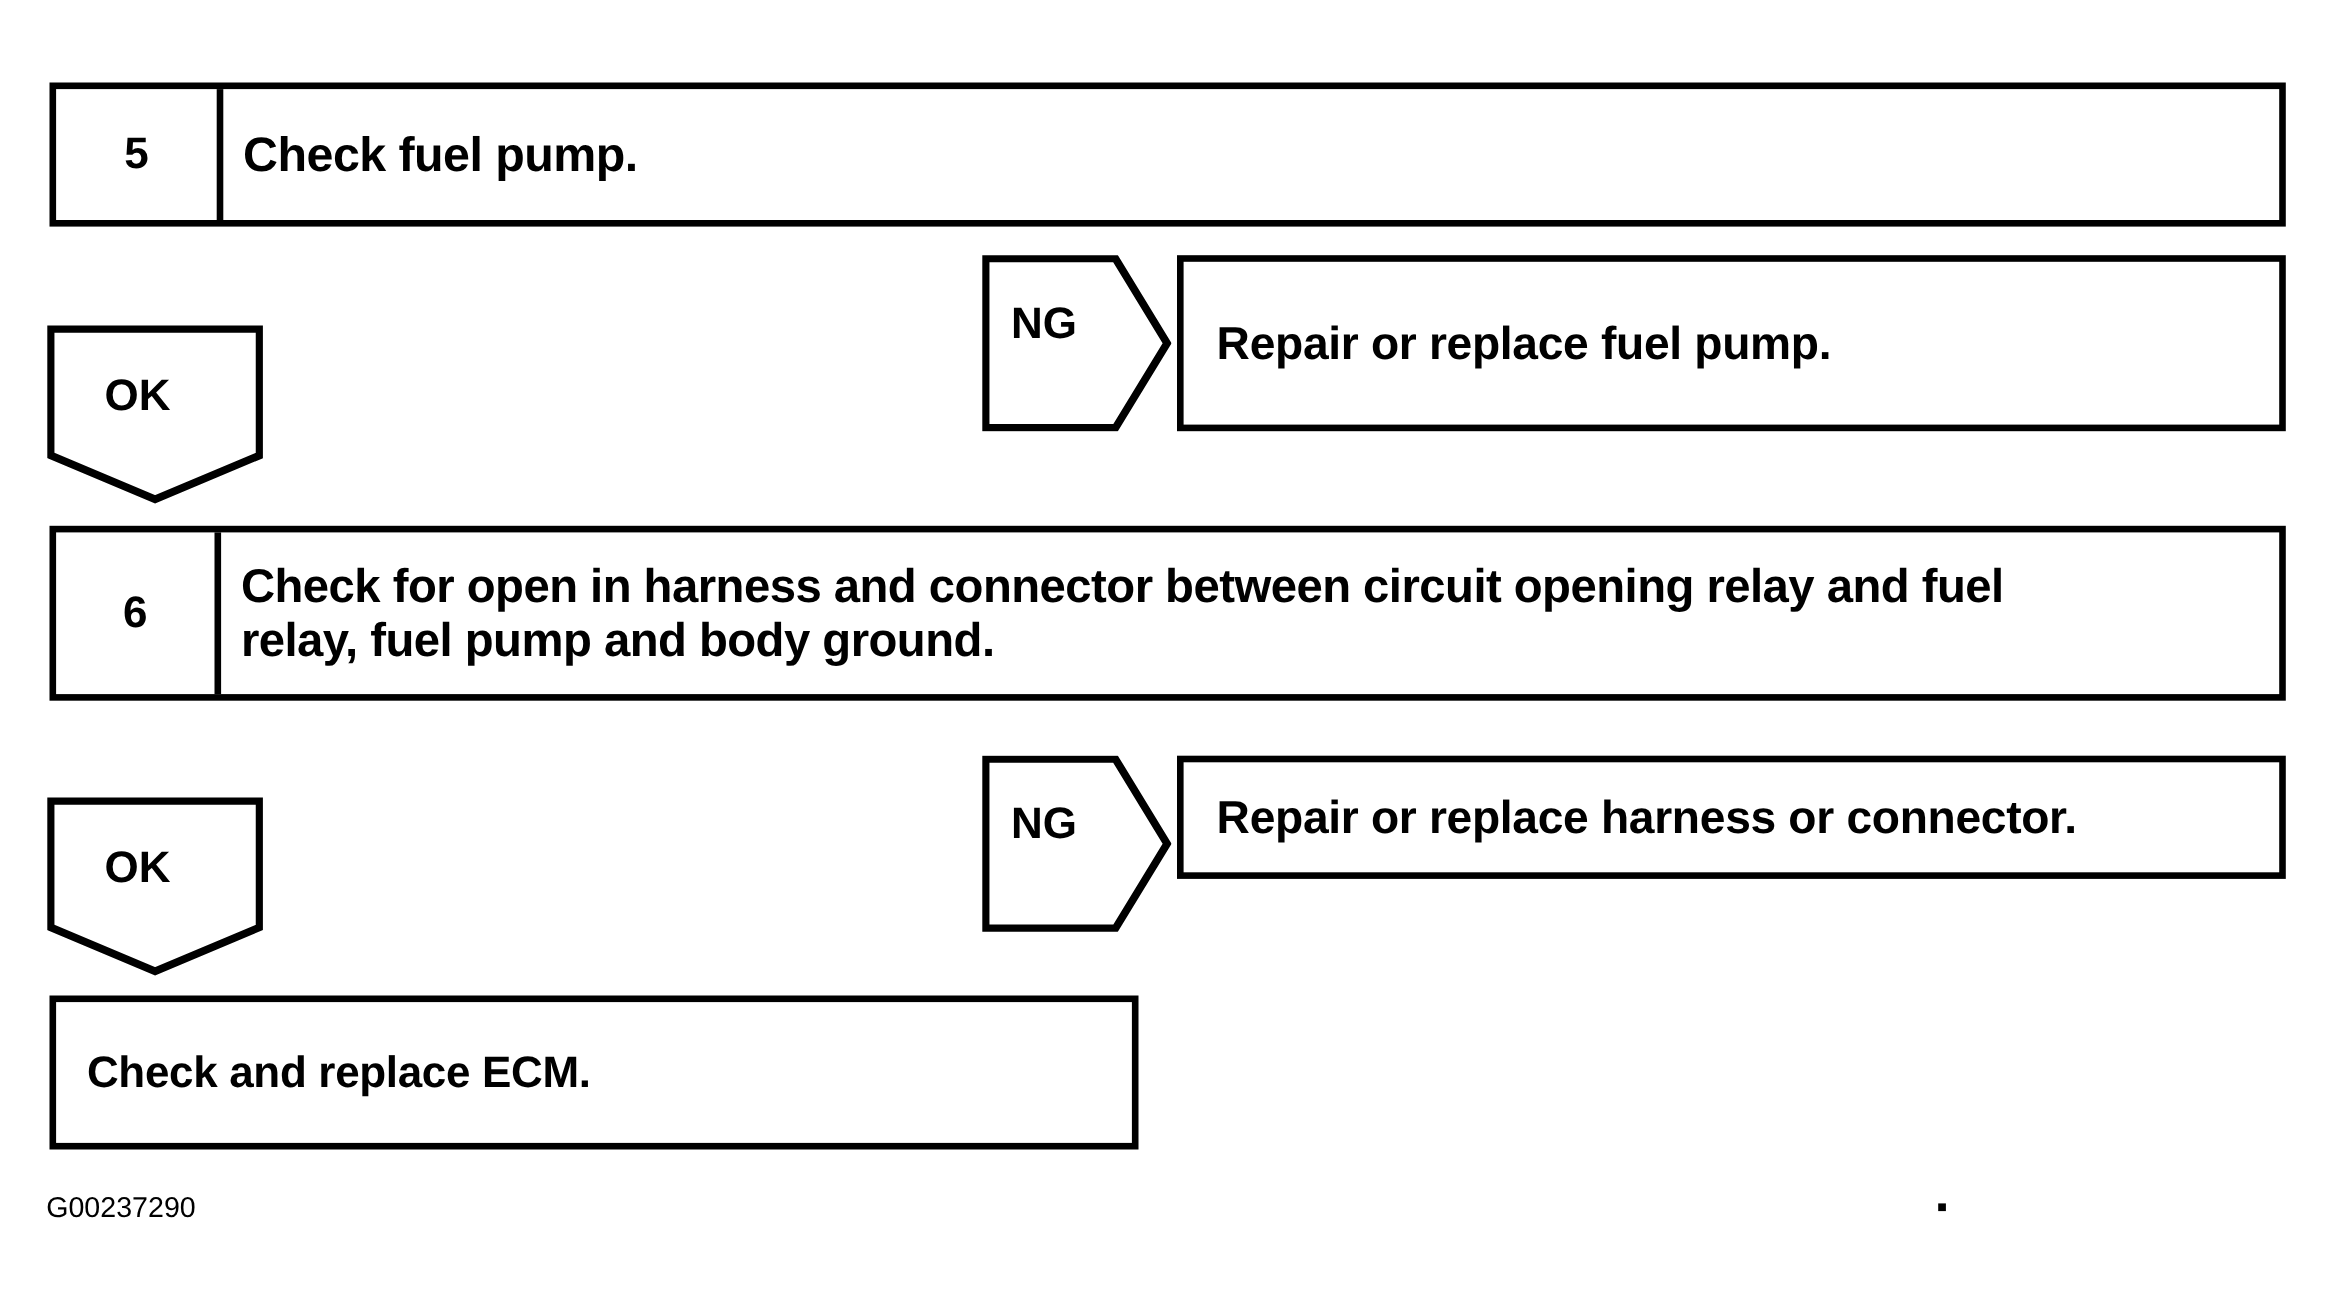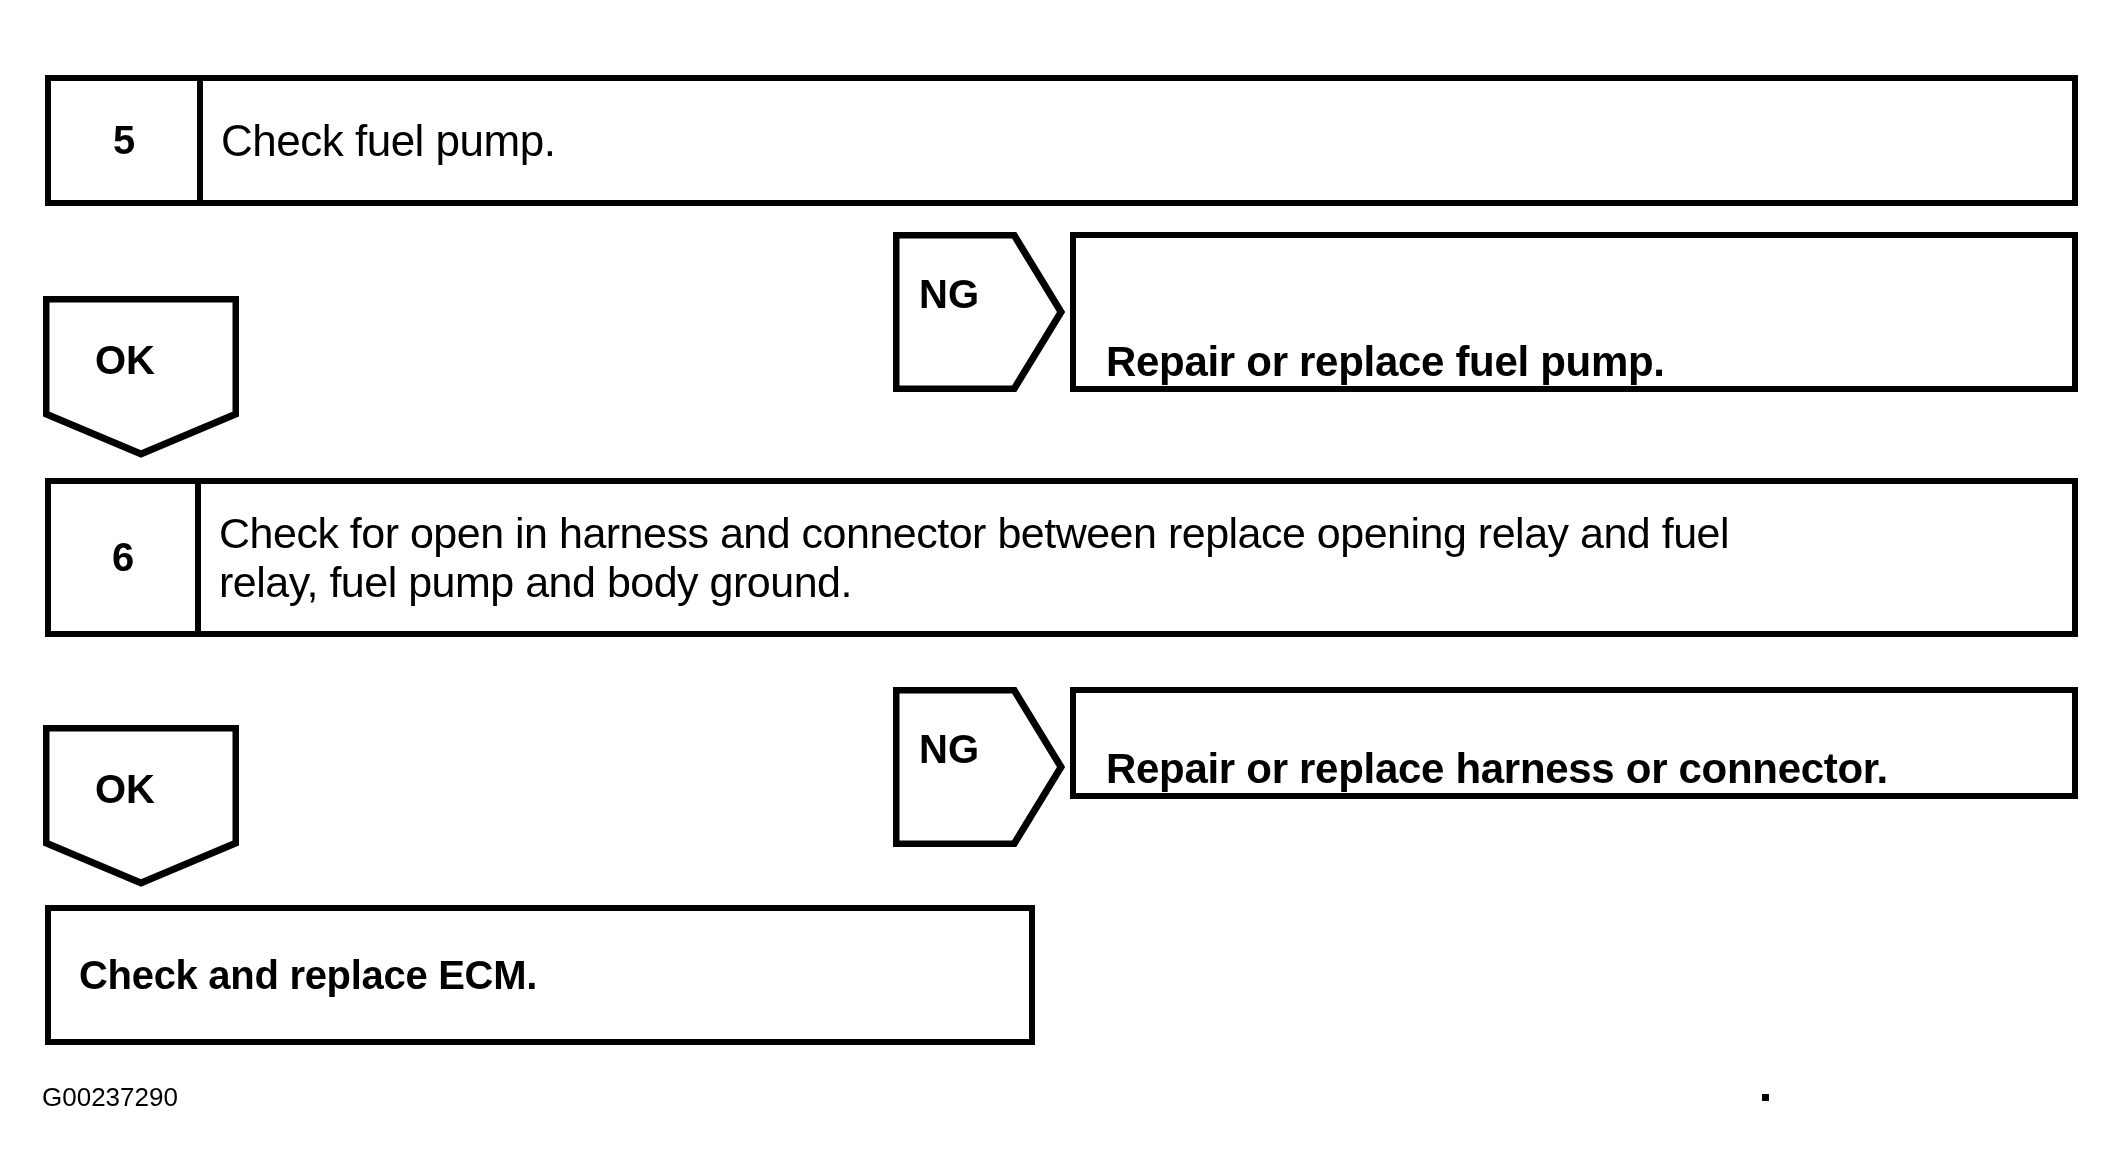--- a/index.html
+++ b/index.html
@@ -41,34 +41,34 @@
     font-size: 40px;
     color: #000;
     letter-spacing: 0px;
   }
   .step-text {
     box-sizing: border-box;
     display: flex;
     align-items: center;
     padding-left: 18px;
     padding-right: 14px;
-    font-weight: normal;
+    font-weight: bold;
     font-size: 44px;
     line-height: 1.08;
     color: #000;
     letter-spacing: -0.5px;
   }
   .step-text.two-line {
     font-size: 43px;
     line-height: 1.12;
   }
 
   .result-box {
     display: flex;
-    align-items: flex-end;
+    align-items: center;
     padding-left: 30px;
     font-weight: bold;
     font-size: 42px;
     color: #000;
     letter-spacing: -0.3px;
   }
 
   .plain-box {
     display: flex;
     align-items: center;
@@ -136,21 +136,21 @@
     <span class="tag-label" style="left:26px; top:40px;">NG</span>
   </div>
 
   <div class="box result-box" style="left:1070px; top:232px; width:1008px; height:160px;">
     <span>Repair or replace fuel pump.</span>
   </div>
 
   <div class="box step-box" style="left:45px; top:478px; width:2033px; height:159px;">
     <div class="step-num" style="width:150px;">6</div>
     <div class="step-text two-line" style="flex:1; flex-direction:column; align-items:flex-start; justify-content:center;">
-      <div>Check for open in harness and connector between replace opening relay and fuel</div>
+      <div>Check for open in harness and connector between circuit opening relay and fuel</div>
       <div>relay, fuel pump and body ground.</div>
     </div>
   </div>
 
   <div class="tag" style="left:43px; top:725px; width:196px; height:163px;">
     <svg width="196" height="163" viewBox="0 0 196 163">
       <polygon points="3,3 193,3 193,118 98,158 3,118" fill="#ffffff" stroke="#000000" stroke-width="7" stroke-linejoin="miter"></polygon>
     </svg>
     <span class="tag-label" style="left:52px; top:42px;">OK</span>
   </div>

